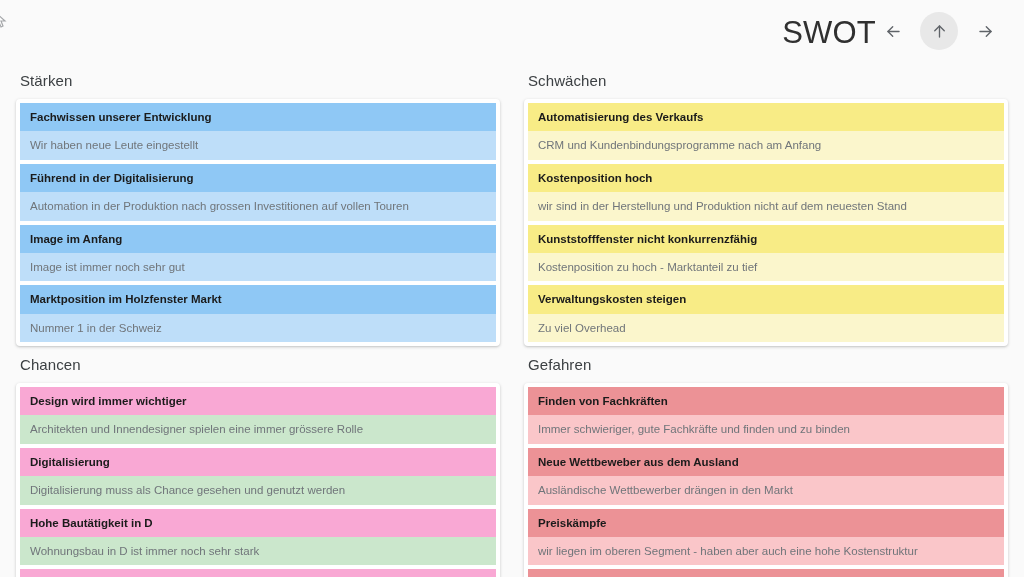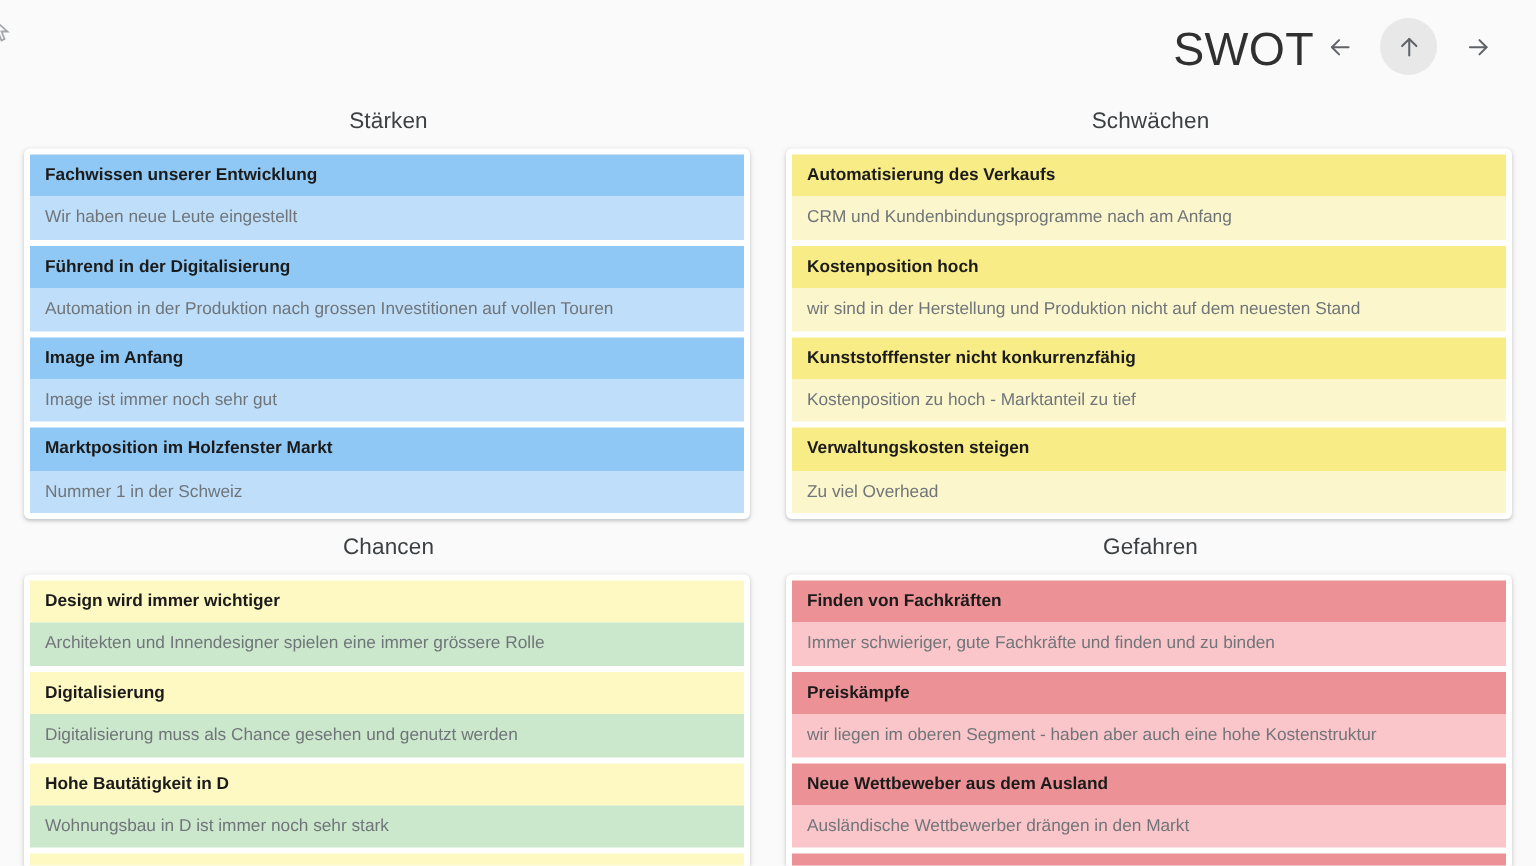--- a/index.html
+++ b/index.html
@@ -84,21 +84,20 @@
   }
 
   .quadrant { padding: 0 8px; }
 
   .quadrant-title {
     font-size: 15px;
     font-weight: 400;
     color: #3c4043;
     padding: 10px 2px 10px 4px;
     letter-spacing: 0.1px;
-    text-align: center;
   }
 
   .card {
     background: #ffffff;
     border-radius: 4px;
     box-shadow: 0 1px 2px rgba(60,64,67,0.20), 0 1px 3px 1px rgba(60,64,67,0.08);
     padding: 4px;
     overflow: hidden;
   }
 
@@ -119,21 +118,21 @@
     color: #70757a;
     padding: 7px 10px;
     line-height: 1.25;
   }
 
   
   .t-blue   .item-head { background: #8fc8f5; }
   .t-blue   .item-body { background: #bedef9; }
   .t-yellow .item-head { background: #f8ec86; }
   .t-yellow .item-body { background: #fbf6cc; }
-  .t-green  .item-head { background: #fef9c3; }
+  .t-green  .item-head { background: #f9a8d4; }
   .t-green  .item-body { background: #cbe7cc; }
   .t-red    .item-head { background: #ec9296; }
   .t-red    .item-body { background: #fac6c9; }
 </style>
 </head>
 <body>
 
 <div class="topbar">
 
   <span class="edge-cursor">
@@ -240,25 +239,25 @@
       </div>
     </div>
     <div class="quadrant">
       <div class="quadrant-title">Gefahren</div>
       <div class="card t-red">
         <div class="item">
           <div class="item-head">Finden von Fachkräften</div>
           <div class="item-body">Immer schwieriger, gute Fachkräfte und finden und zu binden</div>
         </div>
         <div class="item">
+          <div class="item-head">Neue Wettbeweber aus dem Ausland</div>
+          <div class="item-body">Ausländische Wettbewerber drängen in den Markt</div>
+        </div>
+        <div class="item">
           <div class="item-head">Preiskämpfe</div>
           <div class="item-body">wir liegen im oberen Segment - haben aber auch eine hohe Kostenstruktur</div>
         </div>
         <div class="item">
-          <div class="item-head">Neue Wettbeweber aus dem Ausland</div>
-          <div class="item-body">Ausländische Wettbewerber drängen in den Markt</div>
-        </div>
-        <div class="item">
           <div class="item-head">Regulierungen</div>
         </div>
       </div>
     </div>
   </div>
 
 </body></html>

